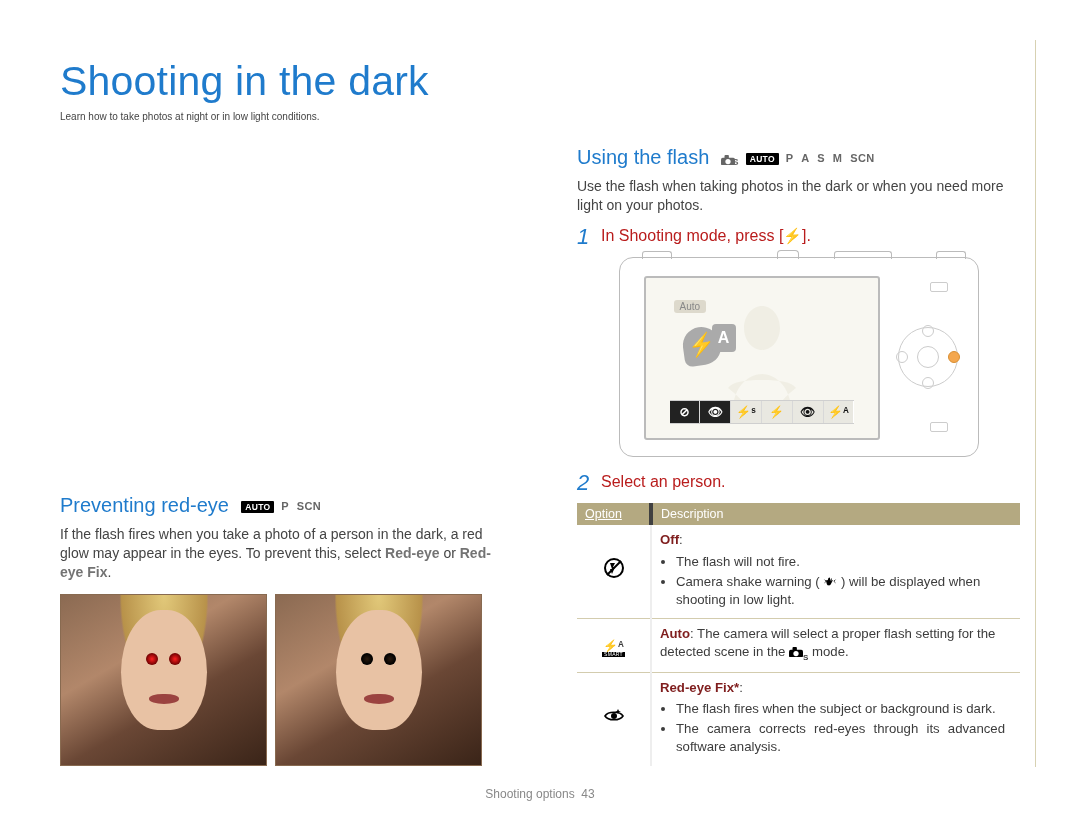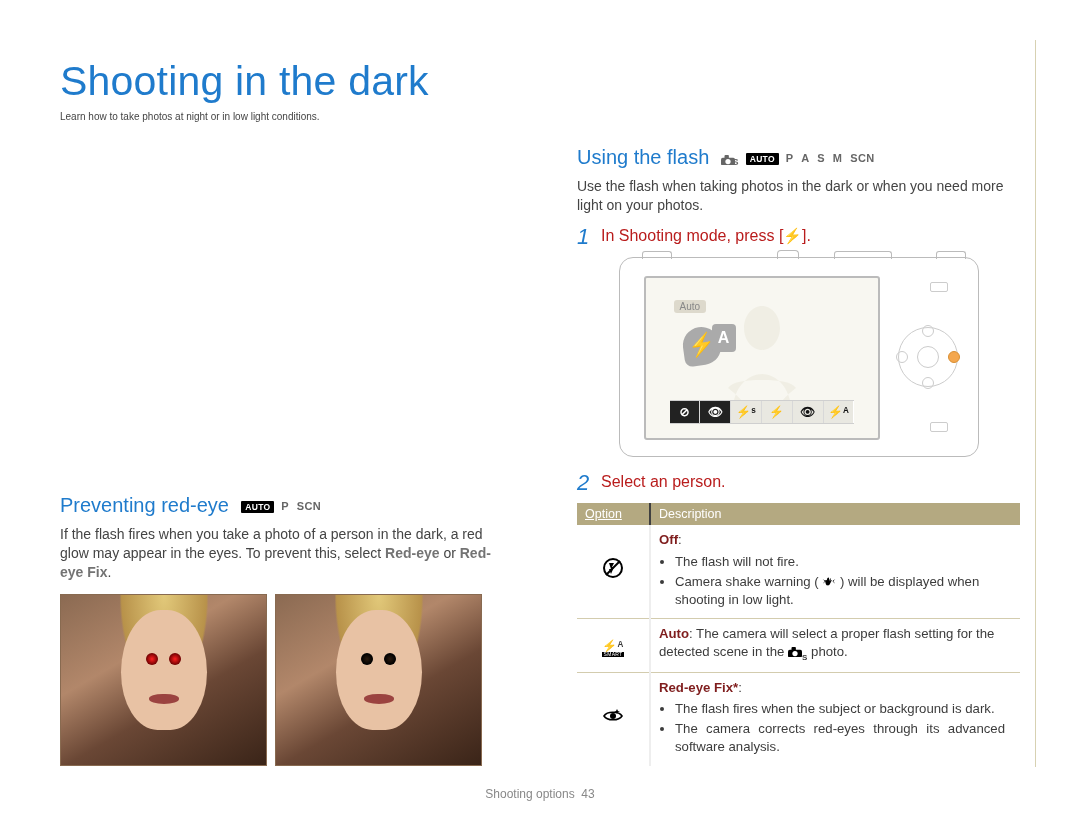--- a/index.html
+++ b/index.html
@@ -275,21 +275,21 @@
     font-size: 13px;
   }
   .option-table th {
     background: #b4a981;
     color: #fff;
     text-align: left;
     font-weight: 300;
     padding: 4px 8px;
     font-size: 12.5px;
   }
-  .option-table th:first-child{width:56px;border-right:2px solid #404040;text-decoration:underline;}
+  .option-table th:first-child{width:56px;border-right:4px solid #404040;text-decoration:underline;}
   .option-table td {
     vertical-align: top;
     padding: 6px 8px 8px 8px;
     border-bottom: 1px solid #d3ccae;
     font-size: 13.2px;
     line-height: 1.35;
     font-weight:300;
     color:#3c3c3c;
   }
   .option-table tr:last-child td{border-bottom:none;}
@@ -471,21 +471,21 @@
               <span class="auto-smart">
                 <span class="top">⚡ᴬ</span>
                 <span class="bot">SMART</span>
               </span>
             </td>
             <td>
               <span class="bold">Auto</span><span>: The camera will select a proper flash setting for the detected scene in the </span><span class="cam-ico"><svg viewBox="0 0 16 12">
                     <rect x="0" y="3" width="16" height="9" rx="2" fill="#000"></rect>
                     <rect x="4" y="0" width="5" height="4" rx="1" fill="#000"></rect>
                     <circle cx="8" cy="7.5" r="3" fill="#fff"></circle>
-                  </svg></span><sub style="font-size:8px;font-weight:bold;">S</sub><span> photo.</span>
+                  </svg></span><sub style="font-size:8px;font-weight:bold;">S</sub><span> mode.</span>
             </td>
           </tr>
           <tr>
             <td class="ico">
               <svg width="22" height="16" viewBox="0 0 22 16">
                   <path d="M2 8c3-5 15-5 18 0-3 5-15 5-18 0z" fill="none" stroke="#000" stroke-width="1.6"></path>
                   <circle cx="11" cy="8" r="3" fill="#000"></circle>
                   <path d="M14 3l1-2 1 2 2 .5-2 .5-1 2-1-2-2-.5z" fill="#000"></path>
                 </svg>
             </td>

